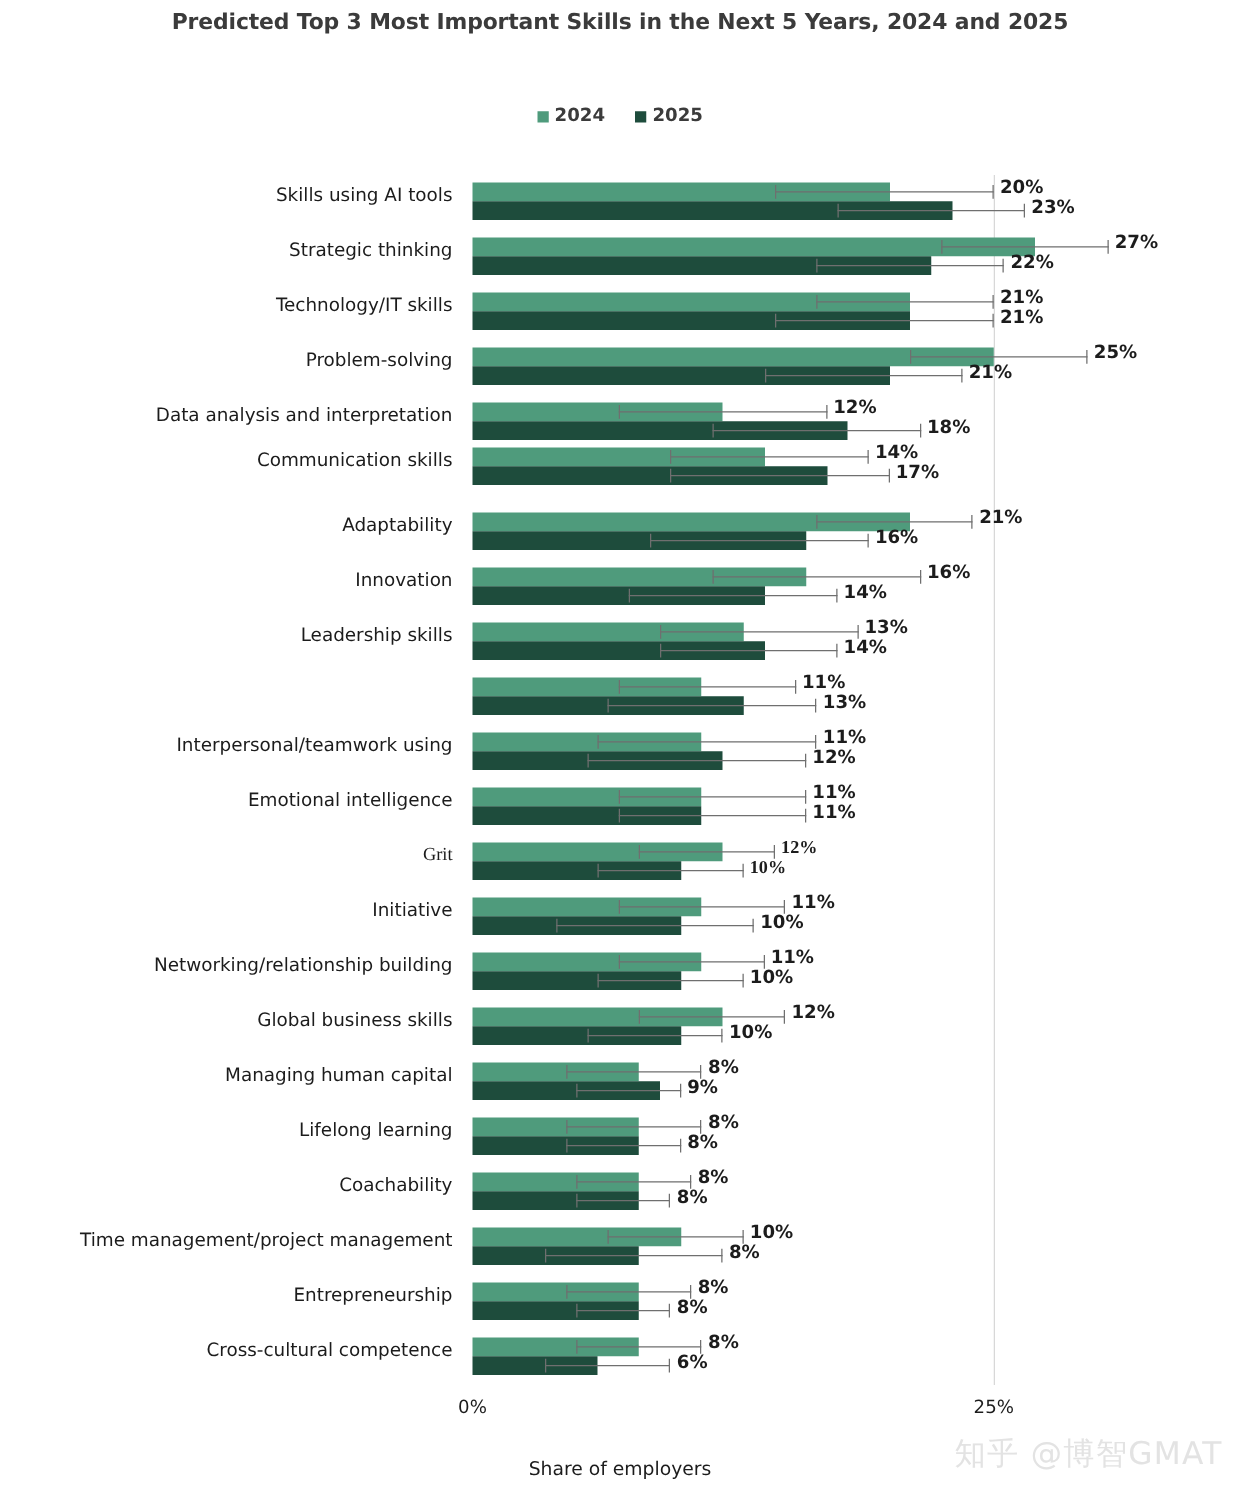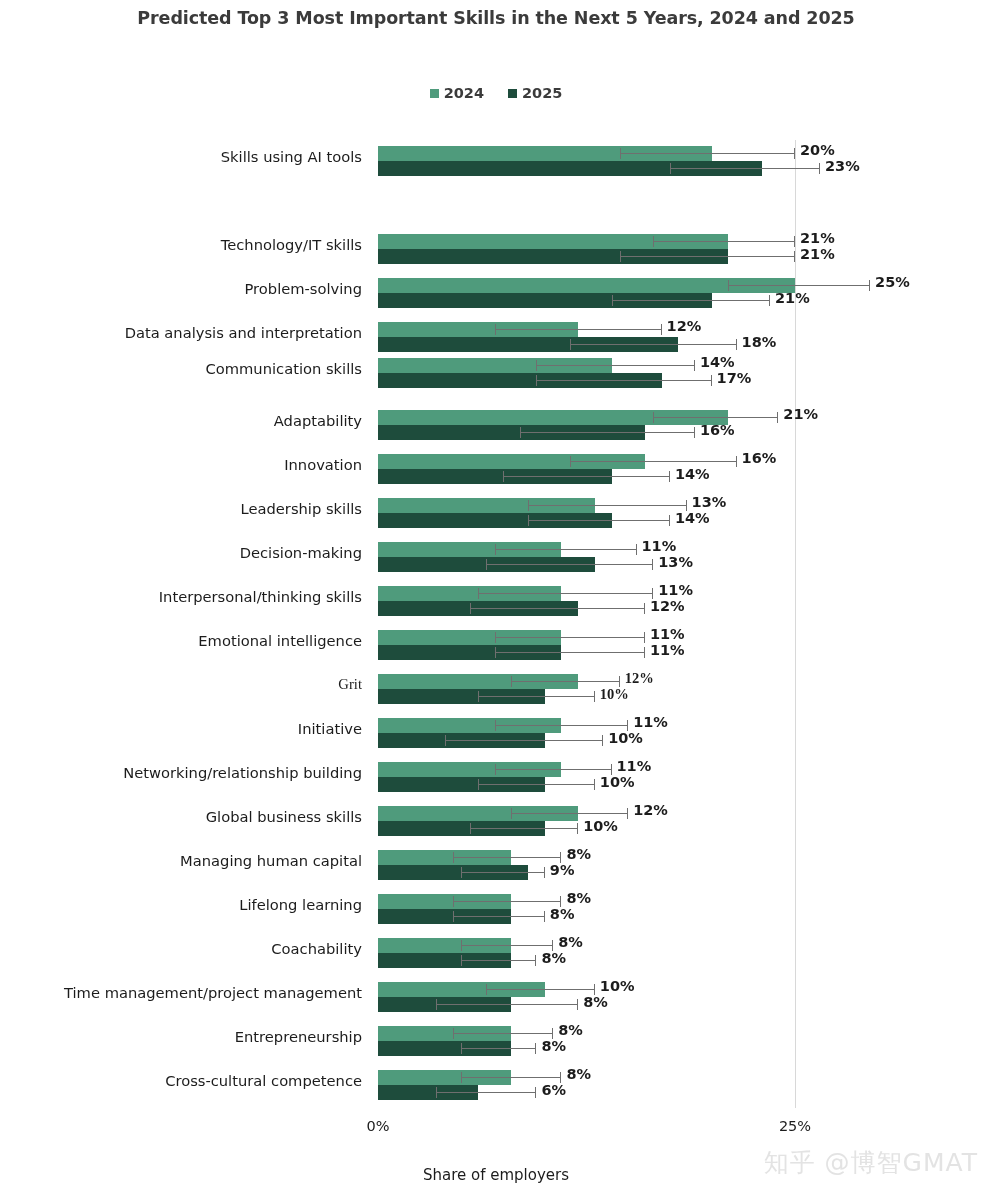--- a/index.html
+++ b/index.html
@@ -199,20 +199,37 @@
         </div>
         <div class="val-label y2024" style="left: 800px;">20%</div>
         <div class="bar y2025" style="left: 378px; width: 383.64px; background: rgb(30, 76, 60);"></div>
         <div class="err y2025" style="left: 669.9px; width: 150.12px;">
           <div class="err-line"></div>
           <div class="err-cap left"></div>
           <div class="err-cap right"></div>
         </div>
         <div class="val-label y2025" style="left: 825.02px;">23%</div>
       </div>
+      <div class="row" style="top: 44px;">
+        <div class="cat-label">Strategic thinking</div>
+        <div class="bar y2024" style="left: 378px; width: 450.36px; background: rgb(79, 155, 124);"></div>
+        <div class="err y2024" style="left: 753.3px; width: 133.44px;">
+          <div class="err-line"></div>
+          <div class="err-cap left"></div>
+          <div class="err-cap right"></div>
+        </div>
+        <div class="val-label y2024" style="left: 891.74px;">27%</div>
+        <div class="bar y2025" style="left: 378px; width: 366.96px; background: rgb(30, 76, 60);"></div>
+        <div class="err y2025" style="left: 653.22px; width: 150.12px;">
+          <div class="err-line"></div>
+          <div class="err-cap left"></div>
+          <div class="err-cap right"></div>
+        </div>
+        <div class="val-label y2025" style="left: 808.34px;">22%</div>
+      </div>
       <div class="row" style="top: 88px;">
         <div class="cat-label">Technology/IT skills</div>
         <div class="bar y2024" style="left: 378px; width: 350.28px; background: rgb(79, 155, 124);"></div>
         <div class="err y2024" style="left: 653.22px; width: 141.78px;">
           <div class="err-line"></div>
           <div class="err-cap left"></div>
           <div class="err-cap right"></div>
         </div>
         <div class="val-label y2024" style="left: 800px;">21%</div>
         <div class="bar y2025" style="left: 378px; width: 350.28px; background: rgb(30, 76, 60);"></div>
@@ -319,38 +336,37 @@
         <div class="val-label y2024" style="left: 691.58px;">13%</div>
         <div class="bar y2025" style="left: 378px; width: 233.52px; background: rgb(30, 76, 60);"></div>
         <div class="err y2025" style="left: 528.12px; width: 141.78px;">
           <div class="err-line"></div>
           <div class="err-cap left"></div>
           <div class="err-cap right"></div>
         </div>
         <div class="val-label y2025" style="left: 674.9px;">14%</div>
       </div>
       <div class="row" style="top: 396px;">
-        <div class="cat-label">Decision-making</div>
         <div class="bar y2024" style="left: 378px; width: 183.48px; background: rgb(79, 155, 124);"></div>
         <div class="err y2024" style="left: 494.76px; width: 141.78px;">
           <div class="err-line"></div>
           <div class="err-cap left"></div>
           <div class="err-cap right"></div>
         </div>
         <div class="val-label y2024" style="left: 641.54px;">11%</div>
         <div class="bar y2025" style="left: 378px; width: 216.84px; background: rgb(30, 76, 60);"></div>
         <div class="err y2025" style="left: 486.42px; width: 166.8px;">
           <div class="err-line"></div>
           <div class="err-cap left"></div>
           <div class="err-cap right"></div>
         </div>
         <div class="val-label y2025" style="left: 658.22px;">13%</div>
       </div>
       <div class="row" style="top: 440px;">
-        <div class="cat-label">Interpersonal/thinking skills</div>
+        <div class="cat-label">Interpersonal/teamwork using</div>
         <div class="bar y2024" style="left: 378px; width: 183.48px; background: rgb(79, 155, 124);"></div>
         <div class="err y2024" style="left: 478.08px; width: 175.14px;">
           <div class="err-line"></div>
           <div class="err-cap left"></div>
           <div class="err-cap right"></div>
         </div>
         <div class="val-label y2024" style="left: 658.22px;">11%</div>
         <div class="bar y2025" style="left: 378px; width: 200.16px; background: rgb(30, 76, 60);"></div>
         <div class="err y2025" style="left: 469.74px; width: 175.14px;">
           <div class="err-line"></div>

